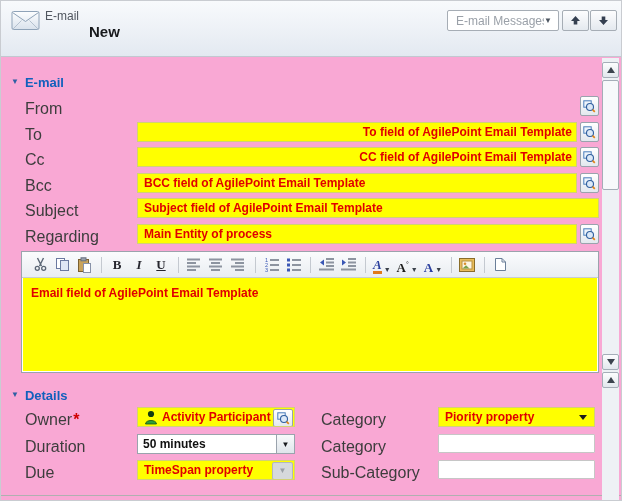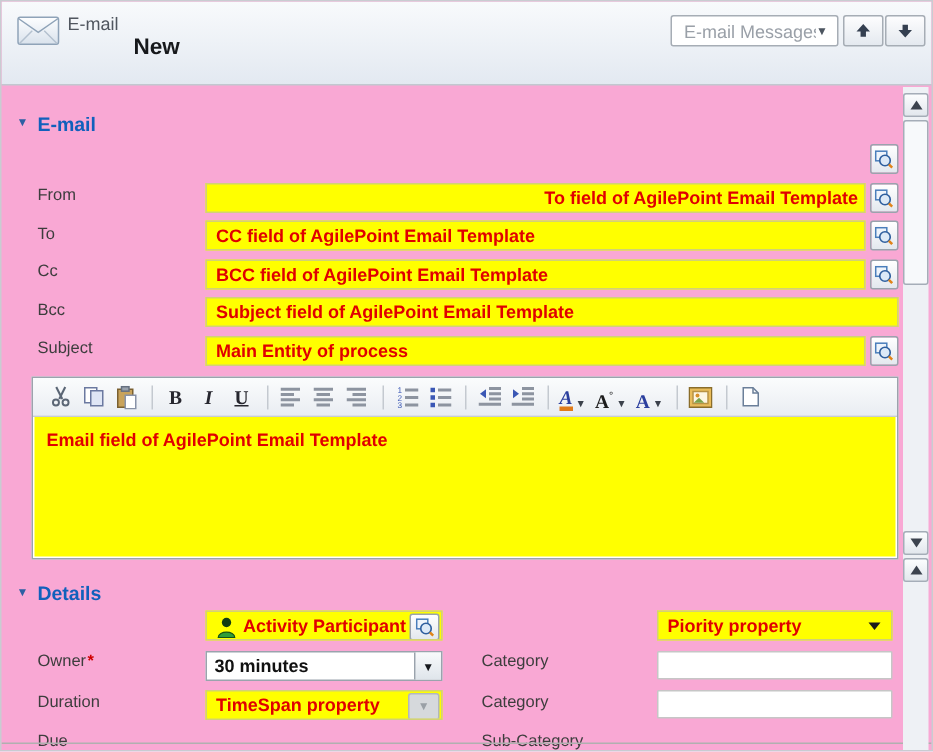--- a/index.html
+++ b/index.html
@@ -20,21 +20,21 @@
   .selector .sel-txt{flex:1;color:#9aa0a8;font-size:12px;white-space:nowrap;overflow:hidden;}
   .selector .caret{font-size:8px;color:#4c5560;}
   .navbtn{position:absolute;top:9px;width:27px;height:21px;border:1px solid #a6adb5;border-radius:2px;
     background:linear-gradient(#fdfdfe,#e4e9ef);display:flex;align-items:center;justify-content:center;}
   .navbtn.up{left:561px;} .navbtn.down{left:589px;}
   
   .sec-hdr{position:absolute;left:10px;height:16px;display:flex;align-items:center;cursor:default;}
   .sec-hdr .tri{font-size:8px;color:#2e5fa3;margin-right:6px;line-height:1;}
   .sec-hdr .sec-txt{font-size:13px;font-weight:bold;color:#1160bc;}
   
-  .flabel{position:absolute;left:24px;font-size:11px;color:#3d3d3d;white-space:nowrap;margin-top:24px;}
+  .flabel{position:absolute;left:24px;font-size:16px;color:#3d3d3d;white-space:nowrap;}
   .req{color:#d00000;font-weight:bold;margin-left:1px;}
   .yfield{position:absolute;background:#ffff00;border:1px solid #d2d274;height:20px;
     color:#e00000;font-weight:bold;font-size:12px;line-height:18px;
     display:flex;align-items:center;white-space:nowrap;overflow:hidden;padding:0 4px 0 6px;}
   .yfield .picon{margin-right:8px;flex:0 0 auto;display:flex;}
   .lookup{position:absolute;width:19px;height:20px;border:1px solid #9aa3ad;border-radius:2px;
     background:linear-gradient(#ffffff,#e3e8ee);display:flex;align-items:center;justify-content:center;padding:0;}
   
   .editor{position:absolute;left:20px;top:250px;width:578px;height:122px;border:1px solid #9ba3ad;background:#fff;}
   .tbar{position:absolute;left:0;top:0;width:576px;height:26px;
@@ -135,21 +135,21 @@
   </div>
   <button class="lookup" style="left:579px;top:121px;">
     <svg width="13" height="13" viewBox="0 0 13 13">
       <rect x="0.8" y="0.8" width="7.4" height="6.4" fill="#eef4fb" stroke="#4a7ebb"></rect>
       <circle cx="7" cy="7" r="3.5" fill="#dce9f7" stroke="#2f5f9e" stroke-width="1.1"></circle>
       <line x1="9.6" y1="9.6" x2="11.8" y2="11.8" stroke="#e0841a" stroke-width="1.7"></line>
       </svg>
   </button>
 
   <div class="flabel" style="top:150px;">Cc</div>
-  <div class="yfield" style="left:136px;top:146px;width:440px;">
+  <div class="yfield" style="left:136px;top:146px;width:440px;justify-content:flex-end;">
     <span>CC field of AgilePoint Email Template</span>
   </div>
   <button class="lookup" style="left:579px;top:146px;">
     <svg width="13" height="13" viewBox="0 0 13 13">
       <rect x="0.8" y="0.8" width="7.4" height="6.4" fill="#eef4fb" stroke="#4a7ebb"></rect>
       <circle cx="7" cy="7" r="3.5" fill="#dce9f7" stroke="#2f5f9e" stroke-width="1.1"></circle>
       <line x1="9.6" y1="9.6" x2="11.8" y2="11.8" stroke="#e0841a" stroke-width="1.7"></line>
       </svg>
   </button>
 
@@ -334,40 +334,40 @@
   </div>
 
   <div class="sec-hdr" style="top:386px;">
     <span class="tri">▼</span>
     <span class="sec-txt">Details</span>
   </div>
 
   <div class="flabel" style="top:410px;">
     <span>Owner</span><span class="req">*</span>
   </div>
-  <div class="yfield" style="left:136px;top:406px;width:158px;padding-right:24px;align-items:flex-end;">
+  <div class="yfield" style="left:136px;top:406px;width:158px;padding-right:24px;">
     <span class="picon" style="margin-right:4px;">
       <svg width="14" height="15" viewBox="0 0 14 15">
         <circle cx="7" cy="4" r="3.1" fill="#123c12"></circle>
         <path d="M1.5 14 C1.5 9.3 12.5 9.3 12.5 14 Z" fill="#2f9e38" stroke="#145214" stroke-width="0.8"></path>
         </svg>
     </span>
     <span>Activity Participant</span>
     <button class="mini-lookup" style="right:1px;">
       <svg width="13" height="13" viewBox="0 0 13 13">
         <rect x="0.8" y="0.8" width="7.4" height="6.4" fill="#eef4fb" stroke="#4a7ebb"></rect>
         <circle cx="7" cy="7" r="3.5" fill="#dce9f7" stroke="#2f5f9e" stroke-width="1.1"></circle>
         <line x1="9.6" y1="9.6" x2="11.8" y2="11.8" stroke="#e0841a" stroke-width="1.7"></line>
         </svg>
     </button>
   </div>
 
   <div class="flabel" style="top:437px;">Duration</div>
   <div class="combo" style="left:136px;top:433px;width:158px;">
-    <div class="ctext">30 minutes</div>
+    <div class="ctext">50 minutes</div>
     <div class="cbtn">
         <span>▼</span>
       </div>
   </div>
 
   <div class="flabel" style="top:463px;">Due</div>
   <div class="yfield" style="left:136px;top:459px;width:158px;padding-right:24px;">
     <span>TimeSpan property</span>
     <span class="dis-btn">
         <span>▼</span>

